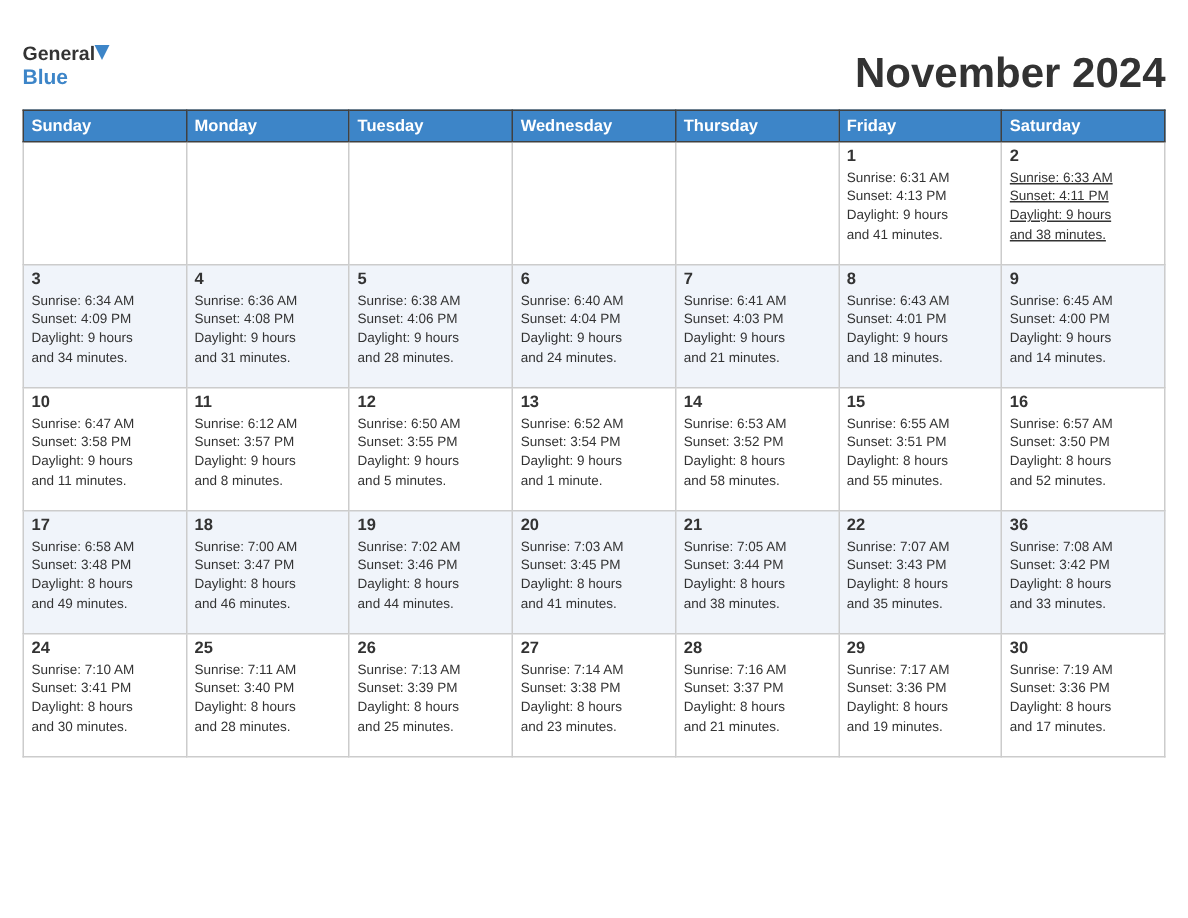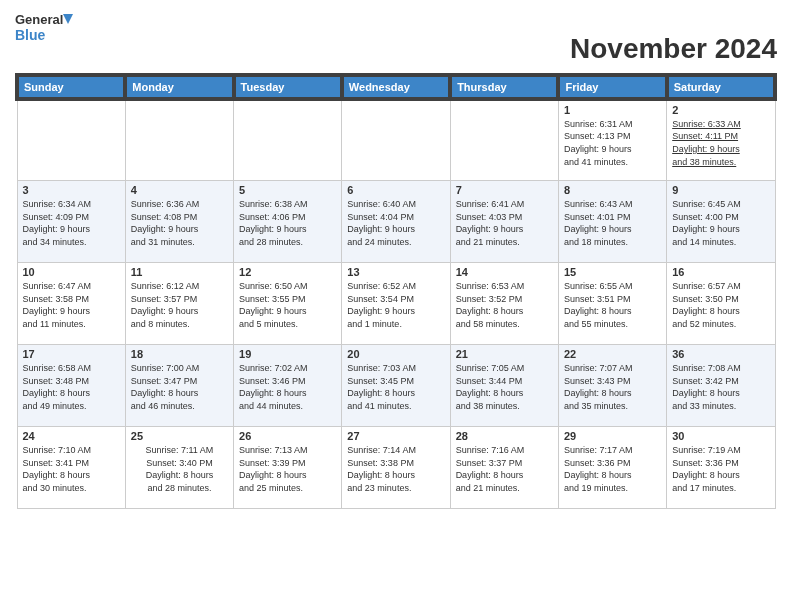--- a/index.html
+++ b/index.html
@@ -18,20 +18,21 @@
     .header {
       display: flex;
       justify-content: space-between;
       align-items: flex-start;
       margin-bottom: 8px;
     }
     .logo {
       display: flex;
       align-items: flex-start;
       gap: 4px;
+      margin-top: 16px;
     }
     .logo-icon {
       width: 28px;
       height: 28px;
     }
     .title-block {
       text-align: right;
     }
     .month-title {
       font-size: 28px;
@@ -49,21 +50,21 @@
       border-collapse: collapse;
       table-layout: fixed;
     }
     .calendar th {
       background-color: #3d85c8;
       color: #fff;
       font-size: 11px;
       font-weight: bold;
       padding: 4px 5px;
       text-align: left;
-      border: 4px solid #404040;
+      border: 1px solid #404040;
     }
     .calendar td {
       border: 1px solid #ccc;
       vertical-align: top;
       padding: 3px 5px;
       font-size: 9.5px;
       color: #333;
       height: 82px;
     }
     .calendar tr:nth-child(even) td {
@@ -296,21 +297,21 @@
         <tr>
           <td>
             <span class="day-num">24</span>
             <div class="day-info" style="white-space: pre-line;">Sunrise: 7:10 AM
 Sunset: 3:41 PM
 Daylight: 8 hours
 and 30 minutes.</div>
           </td>
           <td>
             <span class="day-num">25</span>
-            <div class="day-info" style="white-space: pre-line; text-align: center;">Sunrise: 7:11 AM
+            <div class="day-info" style="white-space: pre-line;">Sunrise: 7:11 AM
 Sunset: 3:40 PM
 Daylight: 8 hours
 and 28 minutes.</div>
           </td>
           <td>
             <span class="day-num">26</span>
             <div class="day-info" style="white-space: pre-line;">Sunrise: 7:13 AM
 Sunset: 3:39 PM
 Daylight: 8 hours
 and 25 minutes.</div>

